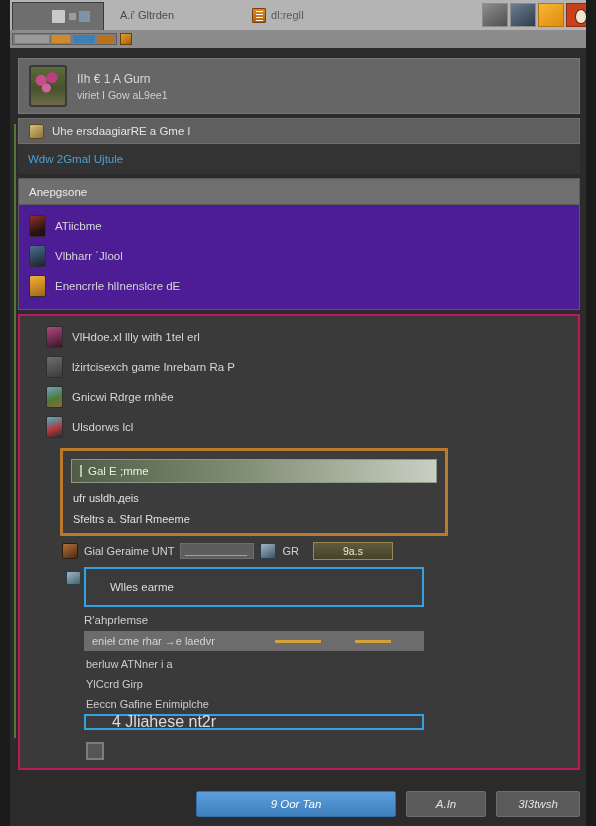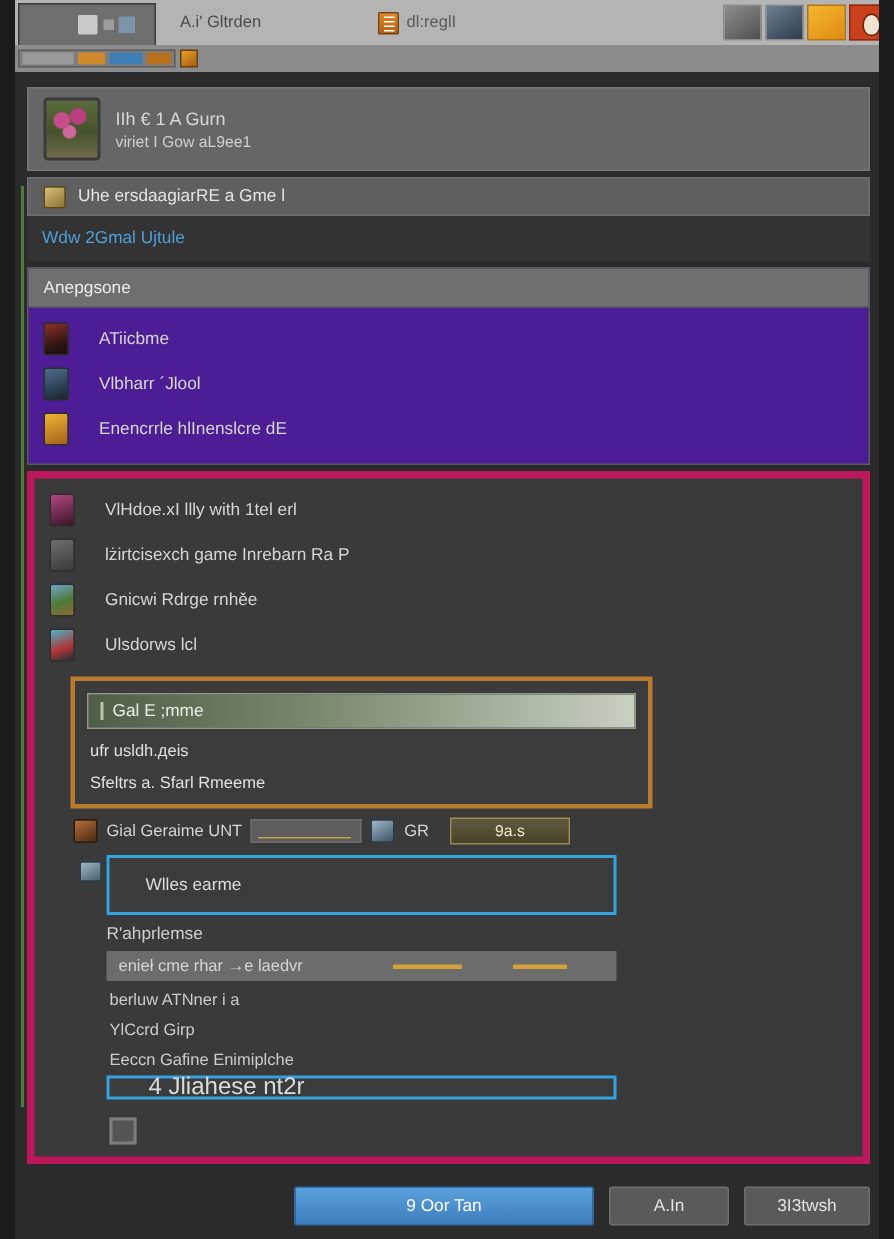--- a/index.html
+++ b/index.html
@@ -193,38 +193,38 @@
     background: #4c1d95;
     border: 1px solid #5a5a5a;
   }
   .group-head {
     height: 26px; background:#6f6f6f; border-bottom:1px solid #5a5a5a;
     display:flex; align-items:center; padding: 0 10px;
     color:#ececec; font-size:11.5px;
   }
   .group-body { padding: 6px 0 8px 0; }
   .row {
-    height: 30px; display:flex; align-items:center; gap:20px; padding:0 10px;
+    height: 30px; display:flex; align-items:center; gap:9px; padding:0 10px;
   }
   .row .rthumb { width:17px; height:22px; border-radius:2px; border:1px solid #2e2e2e; }
   .rt-red   { background: linear-gradient(160deg,#8c3028,#2a1412 70%,#1b0f0e); }
   .rt-blue  { background: linear-gradient(160deg,#4d6e8f,#18232e); }
   .rt-gold  { background: linear-gradient(160deg,#f0b237,#a3631a); }
   .rt-pink  { background: linear-gradient(160deg,#b0487f,#3c1428); }
   .rt-gray  { background: linear-gradient(160deg,#6e6e6e,#3a3a3a); }
   .rt-land  { background: linear-gradient(160deg,#6fa3c6,#4e7a3a 55%,#8e6a33); }
   .rt-cyan  { background: linear-gradient(160deg,#4bb3c9,#b03434 60%,#23303a); }
   .row .rlabel { color:#d6d6d6; font-size:11.5px; }
 
   
   .green-panel {
     margin: 4px 6px 0 8px;
     background: #3a3a3a;
-    border: 5px solid #be185d;
-    padding: 6px 0 8px 0;
+    border: 2px solid #be185d;
+    padding: 6px 0 8px 16px;
   }
 
   
   .gold-box {
     margin: 6px 0 0 24px;
     width: 388px;
     background: #3c3c3c;
     border: 3px solid #b97a2b;
     padding: 8px;
   }
@@ -308,21 +308,21 @@
   
   .footer {
     height: 44px; flex: 0 0 44px;
     background: #2b2b2b;
     display:flex; align-items:center; justify-content:flex-end;
     gap: 10px; padding: 0 16px;
   }
   .btn {
     height: 26px; border-radius: 2px;
     font-size: 11.5px;
-    display:flex; align-items:center; justify-content:center;
+    display:flex; align-items:center; justify-content:center;font-style:italic;
   }
   .btn-primary {
     width: 200px;
     background: linear-gradient(180deg,#5a9fdc,#3f7fbe);
     border: 1px solid #2f6ea8;
     color:#ffffff;
   }
   .btn-secondary {
     width: 80px;
     background: #5a5a5a; border:1px solid #6e6e6e; color:#e2e2e2;

